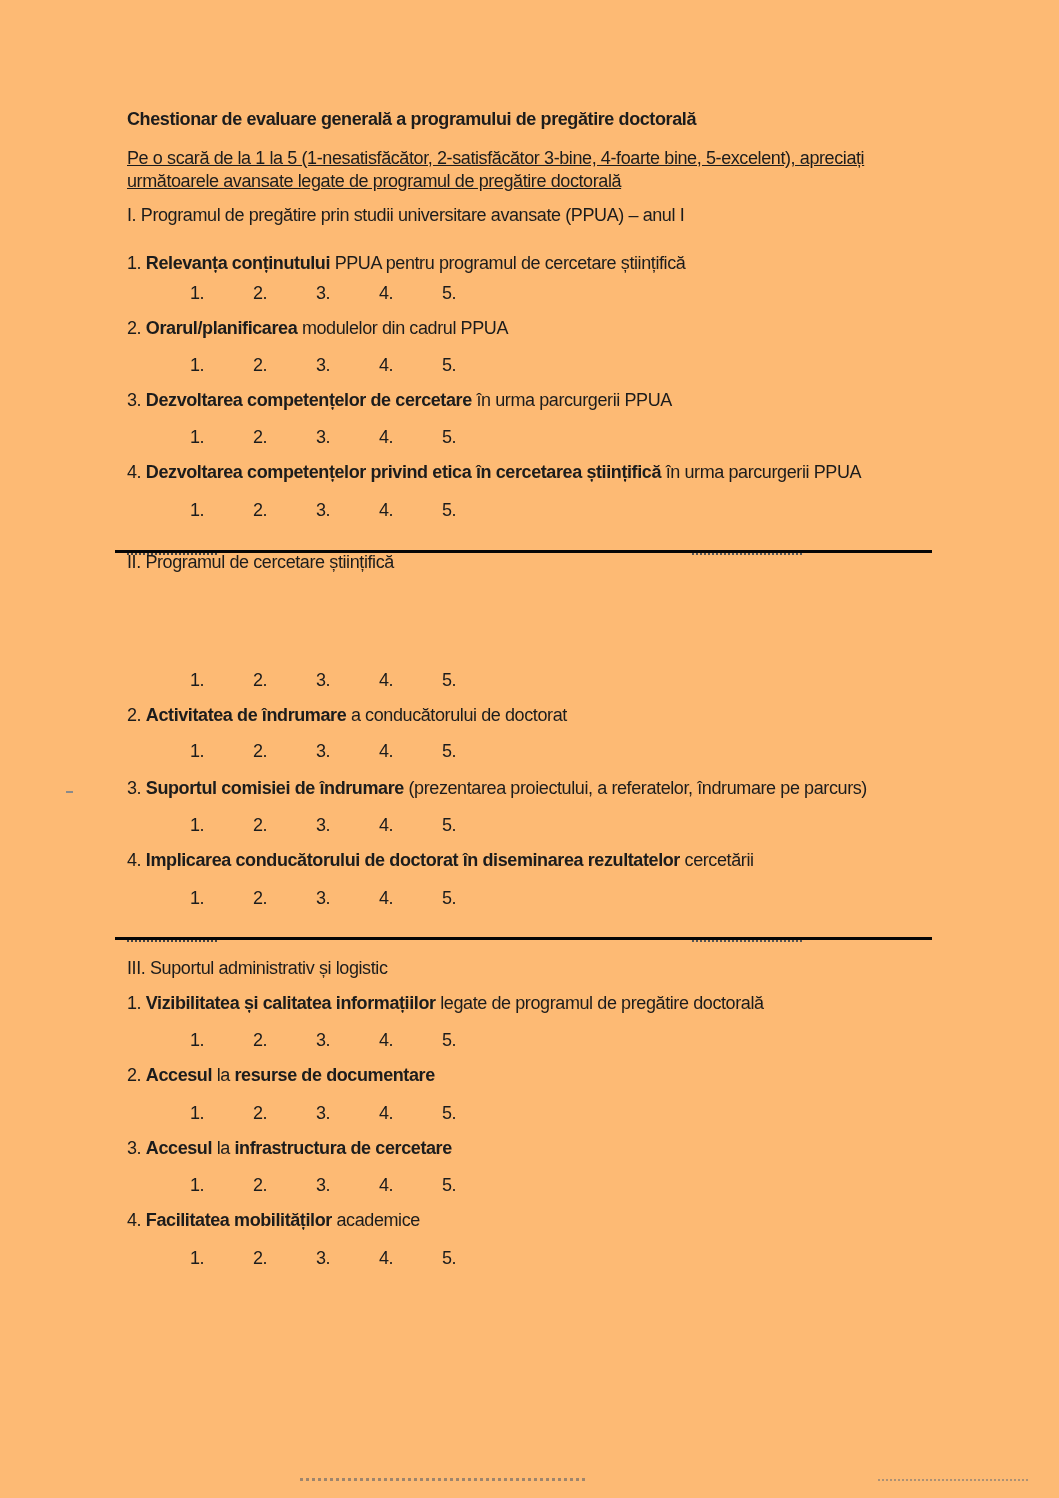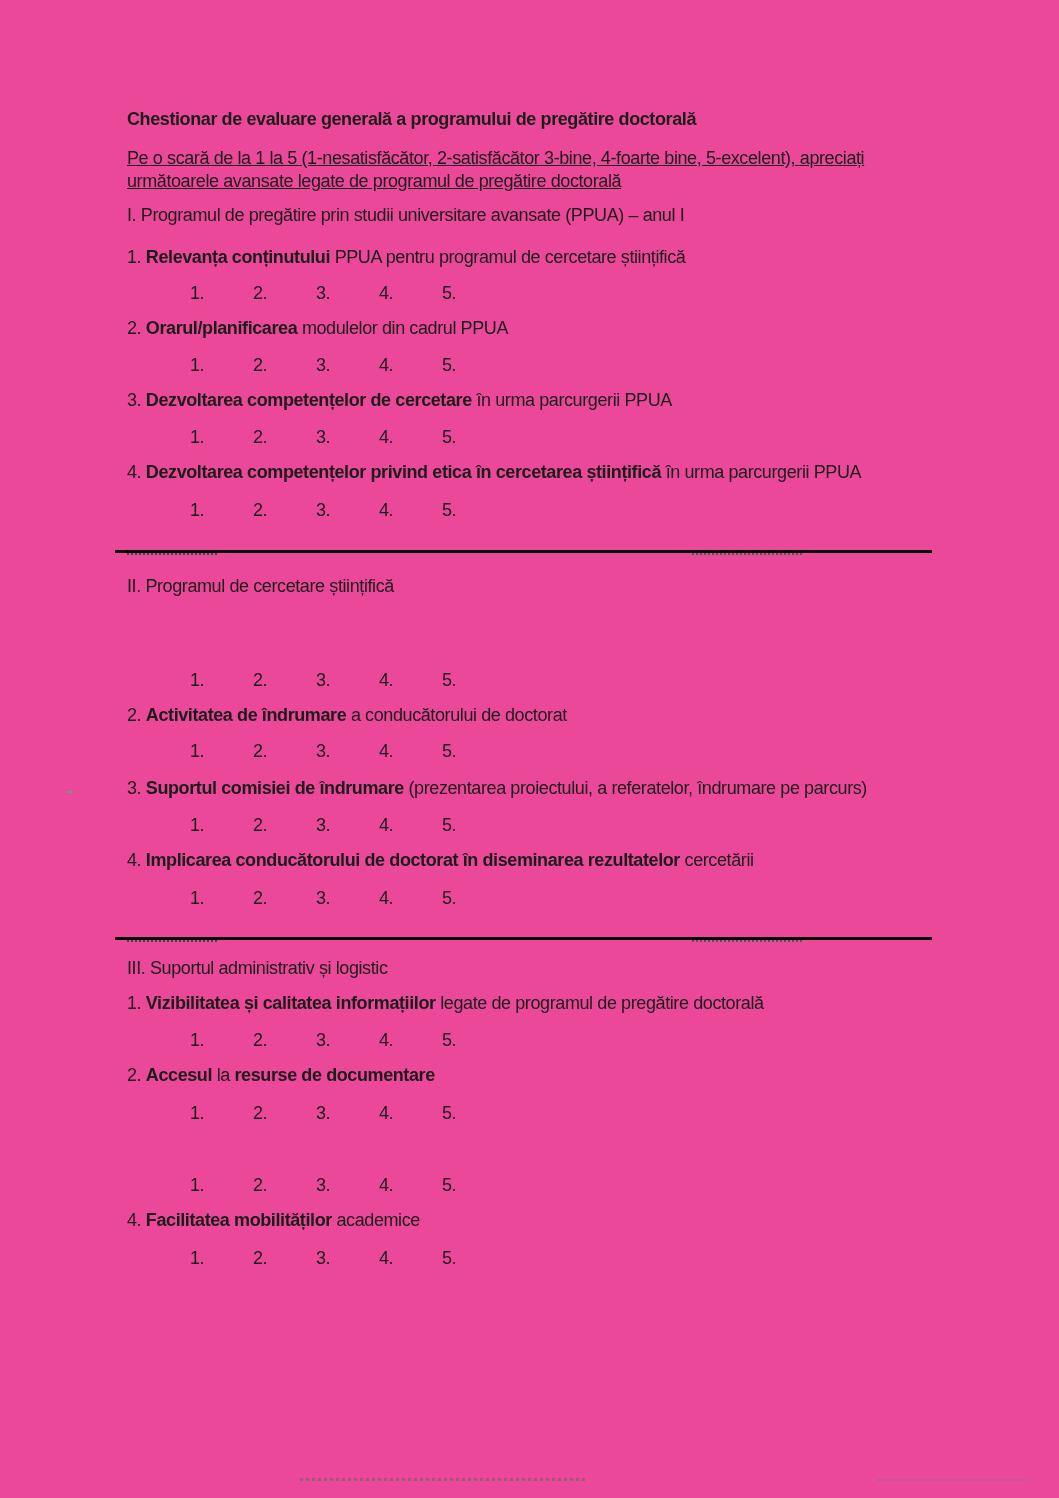--- a/index.html
+++ b/index.html
@@ -5,21 +5,21 @@
   html, body { margin:0; padding:0; }
   body {
     width:1059px; height:1498px;
     background:#ffffff;
     font-family:"Liberation Sans", sans-serif;
     color:#1c1c1c;
   }
   .page {
     position:relative;
     width:1059px; height:1498px;
-    background:#ec4899;
+    background:#fdba74;
     overflow:hidden;
   }
   .blk {
     position:absolute;
     left:127px;
     margin:0;
     font-size:18px;
     line-height:23px;
     letter-spacing:-0.4px;
     font-weight:normal;
@@ -59,21 +59,21 @@
 
   <h1 class="blk title">Chestionar de evaluare generală a programului de pregătire doctorală</h1>
 
   <p class="blk intro">
     <span class="ln">Pe o scară de la 1 la 5 (1-nesatisfăcător, 2-satisfăcător 3-bine, 4-foarte bine, 5-excelent), apreciați</span>
     <span class="ln">următoarele avansate legate de programul de pregătire doctorală</span>
   </p>
 
   <h2 class="blk h" style="top:204px">I. Programul de pregătire prin studii universitare avansate (PPUA) – anul I</h2>
 
-  <p class="blk q" style="top:246px"><span class="num">1. </span><b>Relevanța conținutului</b><span class="r"> PPUA pentru programul de cercetare științifică</span></p>
+  <p class="blk q" style="top:252px"><span class="num">1. </span><b>Relevanța conținutului</b><span class="r"> PPUA pentru programul de cercetare științifică</span></p>
   <div class="blk scale" style="top:282px">
     <span>1.</span><span>2.</span><span>3.</span><span>4.</span><span>5.</span>
   </div>
 
   <p class="blk q" style="top:317px"><span class="num">2. </span><b>Orarul/planificarea</b><span class="r"> modulelor din cadrul PPUA</span></p>
   <div class="blk scale" style="top:354px">
     <span>1.</span><span>2.</span><span>3.</span><span>4.</span><span>5.</span>
   </div>
 
   <p class="blk q" style="top:389px"><span class="num">3. </span><b>Dezvoltarea competențelor de cercetare</b><span class="r"> în urma parcurgerii PPUA</span></p>
@@ -81,21 +81,21 @@
     <span>1.</span><span>2.</span><span>3.</span><span>4.</span><span>5.</span>
   </div>
 
   <p class="blk q" style="top:461px"><span class="num">4. </span><b>Dezvoltarea competențelor privind etica în cercetarea științifică</b><span class="r"> în urma parcurgerii PPUA</span></p>
   <div class="blk scale" style="top:499px">
     <span>1.</span><span>2.</span><span>3.</span><span>4.</span><span>5.</span>
   </div>
 
   <div class="divider" style="top:550px"></div>
 
-  <h2 class="blk h" style="top:575px">II. Programul de cercetare științifică</h2>
+  <h2 class="blk h" style="top:551px">II. Programul de cercetare științifică</h2>
 
   <div class="blk scale" style="top:669px">
     <span>1.</span><span>2.</span><span>3.</span><span>4.</span><span>5.</span>
   </div>
 
   <p class="blk q" style="top:704px"><span class="num">2. </span><b>Activitatea de îndrumare</b><span class="r"> a conducătorului de doctorat</span></p>
   <div class="blk scale" style="top:740px">
     <span>1.</span><span>2.</span><span>3.</span><span>4.</span><span>5.</span>
   </div>
 
@@ -116,20 +116,21 @@
   <p class="blk q" style="top:992px"><span class="num">1. </span><b>Vizibilitatea și calitatea informațiilor</b><span class="r"> legate de programul de pregătire doctorală</span></p>
   <div class="blk scale" style="top:1029px">
     <span>1.</span><span>2.</span><span>3.</span><span>4.</span><span>5.</span>
   </div>
 
   <p class="blk q" style="top:1064px"><span class="num">2. </span><b>Accesul</b><span class="r"> la </span><b>resurse de documentare</b></p>
   <div class="blk scale" style="top:1102px">
     <span>1.</span><span>2.</span><span>3.</span><span>4.</span><span>5.</span>
   </div>
 
+  <p class="blk q" style="top:1137px"><span class="num">3. </span><b>Accesul</b><span class="r"> la </span><b>infrastructura de cercetare</b></p>
   <div class="blk scale" style="top:1174px">
     <span>1.</span><span>2.</span><span>3.</span><span>4.</span><span>5.</span>
   </div>
 
   <p class="blk q" style="top:1209px"><span class="num">4. </span><b>Facilitatea mobilităților</b><span class="r"> academice</span></p>
   <div class="blk scale" style="top:1247px">
     <span>1.</span><span>2.</span><span>3.</span><span>4.</span><span>5.</span>
   </div>
 
   <div class="dash-artifact"></div>

